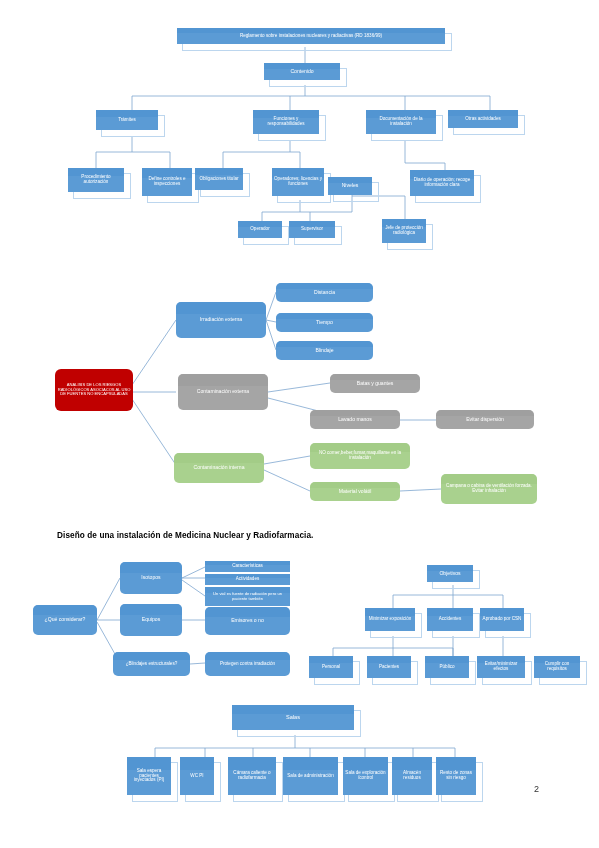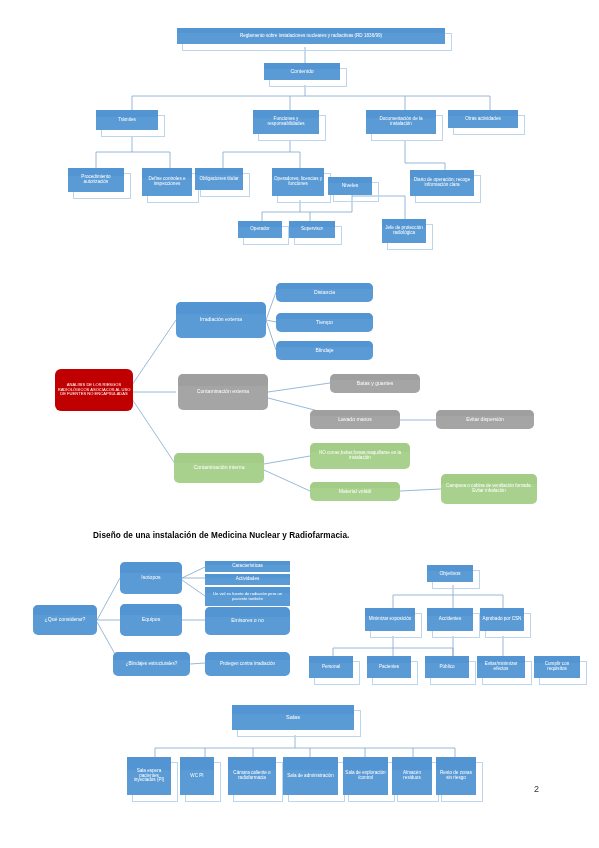--- a/index.html
+++ b/index.html
@@ -54,21 +54,20 @@
   .f5{font-size:5.1px;}
   .f55{font-size:5.6px;}
 
   .section-title{
     position:absolute;
     font-weight:bold;
     font-size:8.2px;
     color:#000000;
     letter-spacing:.1px;
     white-space:nowrap;
-    margin-left:36px;
   }
   .page-num{
     position:absolute;
     font-size:9px;color:#333333;
   }
 </style>
 </head>
 <body>
 
 <div id="page">

